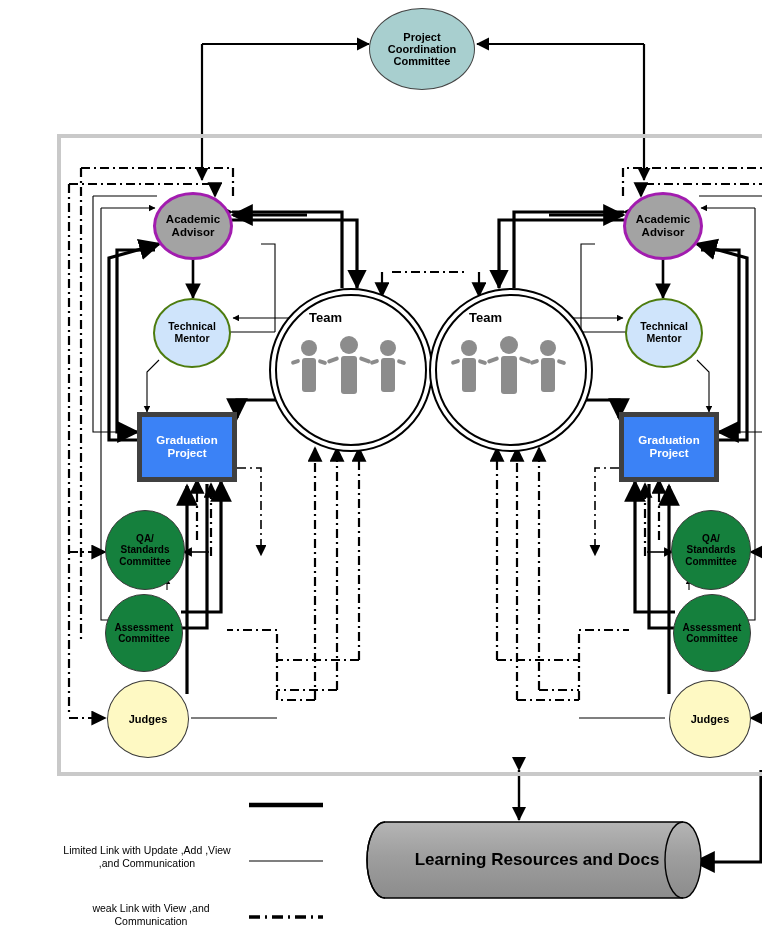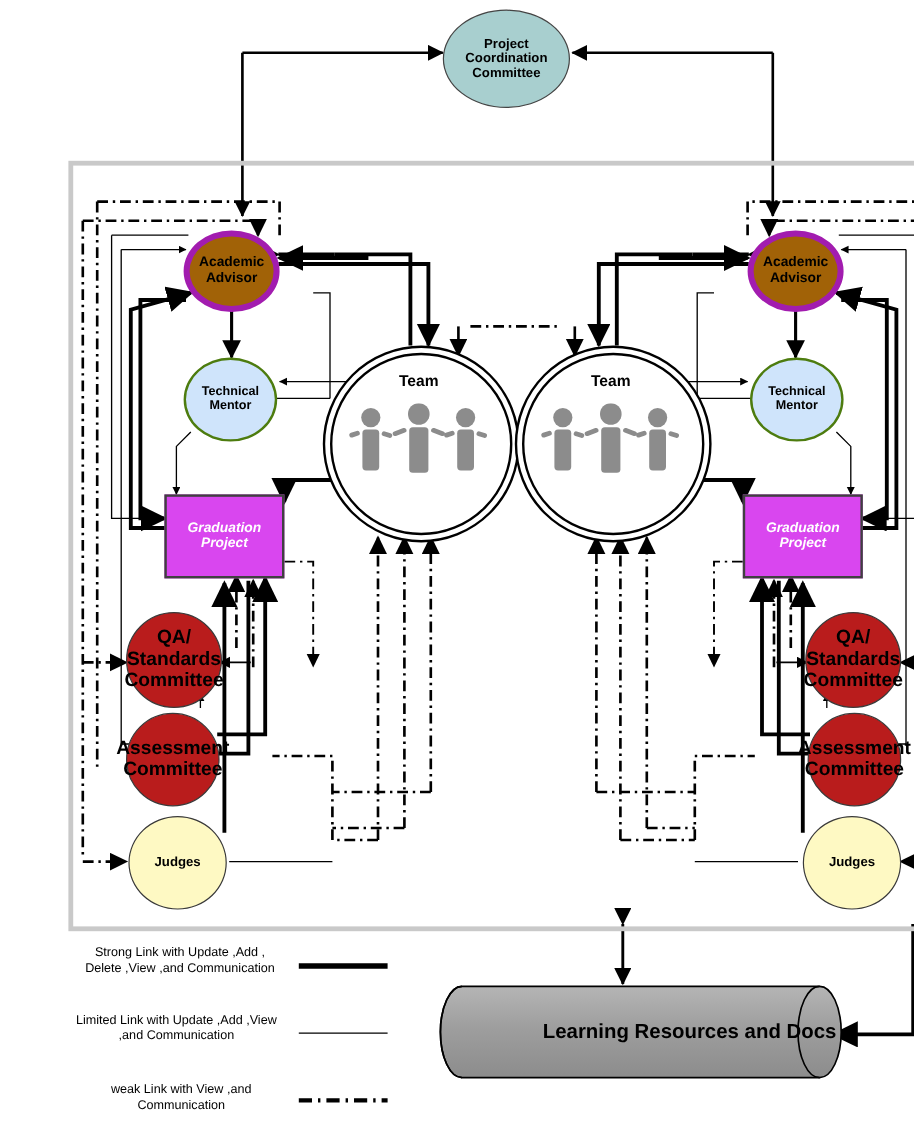--- a/index.html
+++ b/index.html
@@ -39,45 +39,44 @@
   }
   .circle {
     border-radius: 50%;
   }
   .pcc {
     background: #a8cfcf;
     border: 1px solid #444444;
     font-size: 11px;
   }
   .advisor {
-    background: #a16207;
-    border: 5px solid #a21caf;
+    background: #a3a3a3;
+    border: 3px solid #a21caf;
     font-size: 11.5px;
   }
   .mentor {
     background: #cfe4fb;
     border: 2px solid #4d7c0f;
     font-size: 10.5px;
   }
   .committee {
-    background: #b91c1c;
+    background: #15803d;
     border: 1px solid #3a3a3a;
-    font-size: 16px;
+    font-size: 10px;
   }
   .judges {
     background: #fef9c3;
     border: 1px solid #3a3a3a;
     font-size: 11px;
   }
   .project {
-    background: #d946ef;
-    border: 2px solid #404040;
+    background: #3b82f6;
+    border: 5px solid #404040;
     color: #ffffff;
     font-size: 11.5px;
-    font-style: italic;
   }
   .team-outer {
     position: absolute;
     border-radius: 50%;
     border: 2px solid #000000;
     background: #ffffff;
     z-index: 2;
   }
   .team-inner {
     position: absolute;
@@ -85,39 +84,38 @@
     border: 2px solid #000000;
     background: #ffffff;
     z-index: 2;
   }
   .team-label {
     position: absolute;
     font-weight: bold;
     font-size: 13px;
     color: #000000;
     z-index: 4;
-    text-align: center;
   }
   .team-people {
     position: absolute;
     z-index: 4;
   }
   .frame {
     position: absolute;
     border: 4px solid #c9c9c9;
     background: transparent;
     z-index: 0;
   }
   .cylinder-label {
     position: absolute;
     z-index: 4;
     font-size: 17px;
     font-weight: bold;
     color: #000000;
-    text-align: right;
+    text-align: center;
     width: 320px;
   }
   .legend-text {
     position: absolute;
     font-size: 10.5px;
     color: #000000;
     text-align: center;
     z-index: 4;
     line-height: 1.25;
   }
@@ -356,20 +354,18 @@
       <rect x="72" y="22" width="12" height="4" rx="2" transform="rotate(20 78 24)"></rect>
       <circle cx="101" cy="12" r="8"></circle>
       <rect x="94" y="22" width="14" height="34" rx="3"></rect>
       <rect x="83" y="24" width="9" height="4" rx="2" transform="rotate(-18 87 26)"></rect>
       <rect x="110" y="24" width="9" height="4" rx="2" transform="rotate(18 114 26)"></rect>
     </g>
   </svg>
 
   <div class="cylinder-label" style="left:330px; top:850px;">Learning Resources and Docs</div>
 
-  <div class="legend-text" style="left:8px; top:788px; width:190px; white-space:pre-line;">Strong Link with Update ,Add ,
-Delete ,View ,and Communication</div>
   <div class="legend-text" style="left:14px; top:902px; width:180px; white-space:pre-line;">weak Link with  View ,and
 Communication</div>
   <div class="legend-text" style="left:2px; top:844px; width:196px; white-space:pre-line;">Limited Link with Update ,Add ,View
 ,and Communication</div>
 
 </div>
 
 </body></html>

